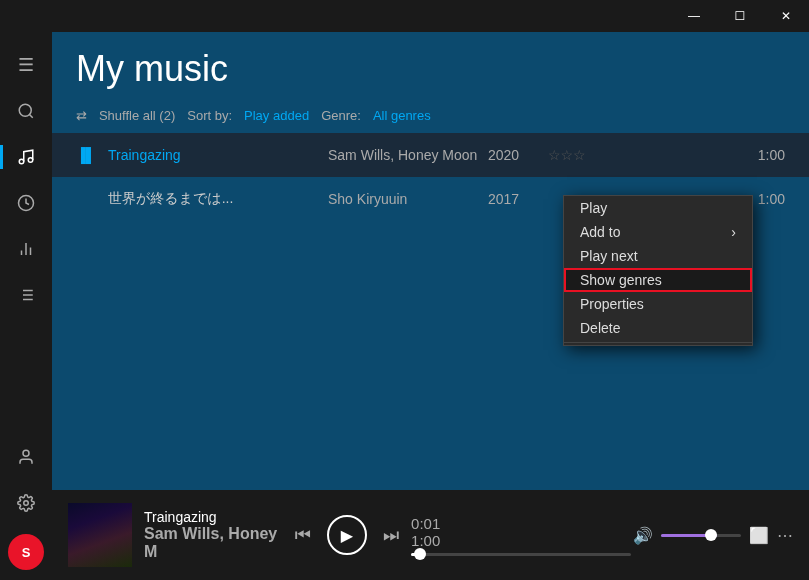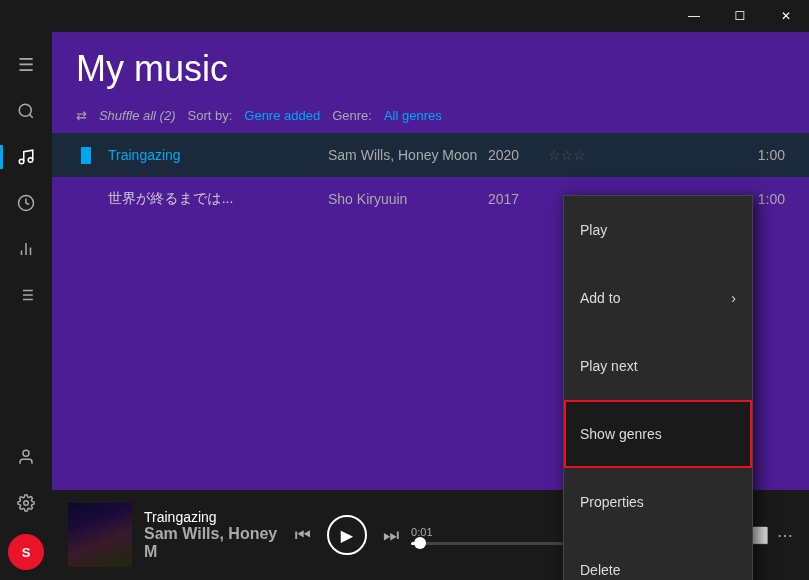--- a/index.html
+++ b/index.html
@@ -80,21 +80,21 @@
       padding-bottom: 10px;
     }
 
     
     .main {
       position: absolute;
       top: 32px;
       left: 52px;
       right: 0;
       bottom: 90px;
-      background: #4c1d95;
+      background: #0c4a6e;
       overflow: hidden;
     }
 
     .page-title {
       color: #fff;
       font-size: 36px;
       font-weight: 300;
       padding: 16px 24px 8px;
     }
 
@@ -187,21 +187,21 @@
       position: absolute;
       top: 195px;
       left: 563px;
       width: 190px;
       background: #2a2a2a;
       border: 1px solid #444;
       z-index: 200;
       box-shadow: 4px 4px 16px rgba(0,0,0,0.7);
     }
     .context-item {
-      padding: 26px 16px;
+      padding: 4px 16px;
       color: #ddd;
       font-size: 14px;
       cursor: pointer;
       display: flex;
       align-items: center;
       justify-content: space-between;
     }
     .context-item.highlighted {
       background: #1a1a1a;
       outline: 2px solid #e81123;
@@ -302,22 +302,23 @@
       background: #fff;
       border-radius: 50%;
       position: absolute;
       right: -6px;
       top: -4.5px;
     }
     .np-time {
       display: flex;
       justify-content: space-between;
       color: #aaa;
-      font-size: 11px;
+      font-size: 15px;
       width: 220px;
+      flex-direction: column;
     }
     .np-right {
       display: flex;
       align-items: center;
       gap: 8px;
       margin-left: 8px;
     }
     .np-vol-bar {
       height: 3px;
       background: #444;
@@ -411,23 +412,23 @@
     </div>
   </div>
 </div>
 
 <div class="main">
   <div class="page-title">My music</div>
 
 
   <div class="toolbar">
     <span style="color:#aaa;">⇄</span>
-    <span style="cursor:pointer;font-style:italic;">Shuffle all (2)</span>
+    <span style="cursor:pointer;">Shuffle all (2)</span>
     <span>Sort by:</span>
-    <span class="toolbar-link">Genre added</span>
+    <span class="toolbar-link">Play added</span>
     <span>Genre:</span>
     <span class="toolbar-link">All genres</span>
   </div>
 
   <div class="song-list">
     <div class="song-row playing">
       <span class="song-icon" style="color:#00a8f3;">▐▌</span>
       <span class="song-title">Traingazing</span>
       <span class="song-artist">Sam Wills, Honey Moon</span>
       <span class="song-year">2020</span>

